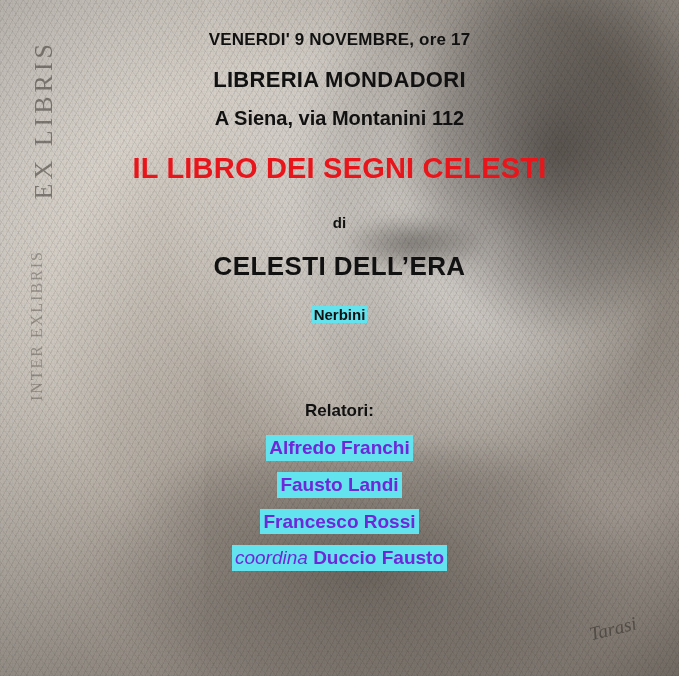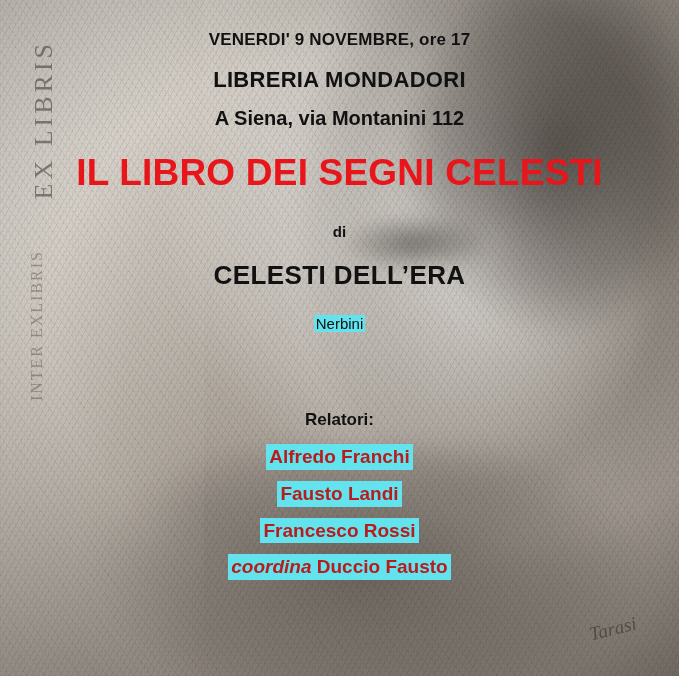--- a/index.html
+++ b/index.html
@@ -168,21 +168,21 @@
     font-size: 20px;
     font-weight: bold;
   }
   .l-presentation {
     margin-top: 21px;
     font-size: 15px;
     font-weight: bold;
   }
   .l-title {
     margin-top: 22px;
-    font-size: 37px;
+    font-size: 29px;
     font-weight: bold;
     color: #e8151b;
     letter-spacing: 0.2px;
   }
   .l-subtitle {
     margin-top: 7px;
     font-size: 25px;
     font-weight: bold;
     color: #e8151b;
   }
@@ -193,47 +193,47 @@
   }
   .l-author {
     margin-top: 20px;
     font-size: 26px;
     font-weight: bold;
     letter-spacing: 0.4px;
   }
   .l-publisher {
     margin-top: 24px;
     font-size: 15px;
-    font-weight: normal;
+    font-weight: bold;
   }
   .l-speakers-label {
     margin-top: 78px;
     font-size: 17px;
     font-weight: bold;
   }
   .speakers {
     margin-top: 14px;
     width: 100%;
     display: flex;
     flex-direction: column;
     align-items: center;
     gap: 11px;
   }
   .speaker {
     font-size: 19px;
     font-weight: bold;
-    color: #b91c1c;
+    color: #6d28d9;
     background: #63e3ee;
     padding: 1px 3px;
     line-height: 1.25;
     display: inline-block;
   }
   .speaker .role {
     font-style: italic;
-    font-weight: bold;
+    font-weight: normal;
   }
   .hl {
     background: #63e3ee;
     padding: 0 2px;
   }
 </style>
 </head>
 <body>
 
 <div id="poster">

